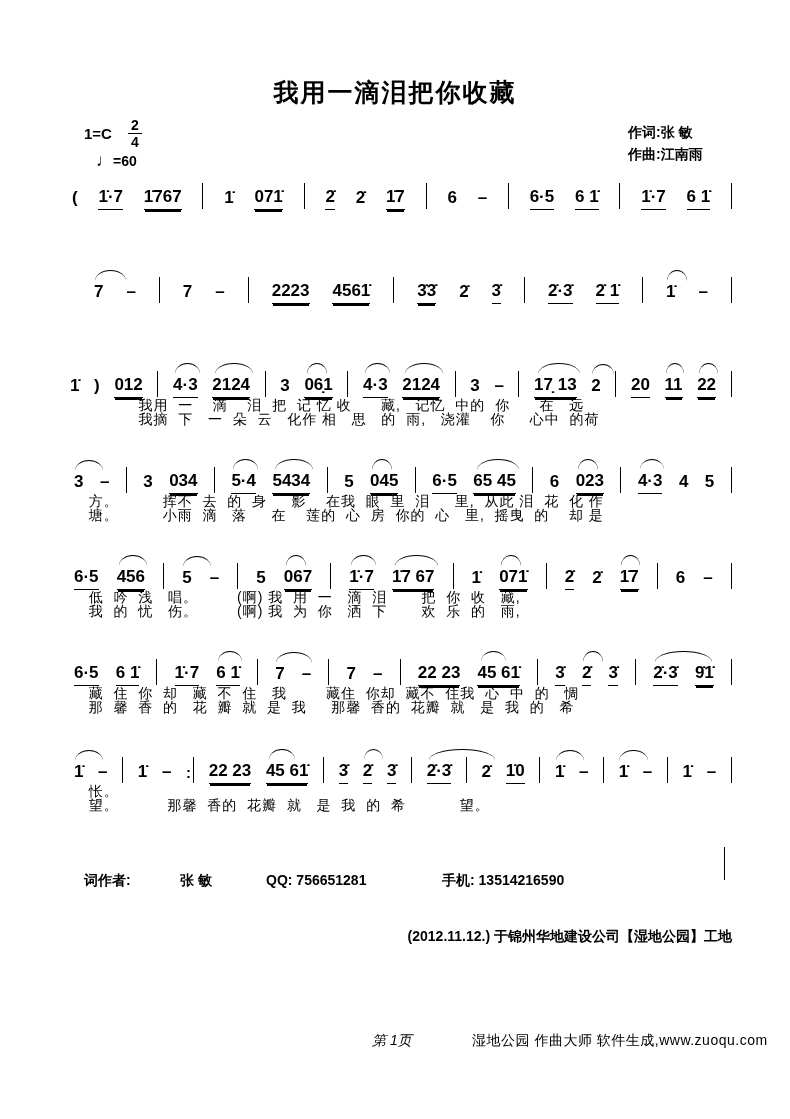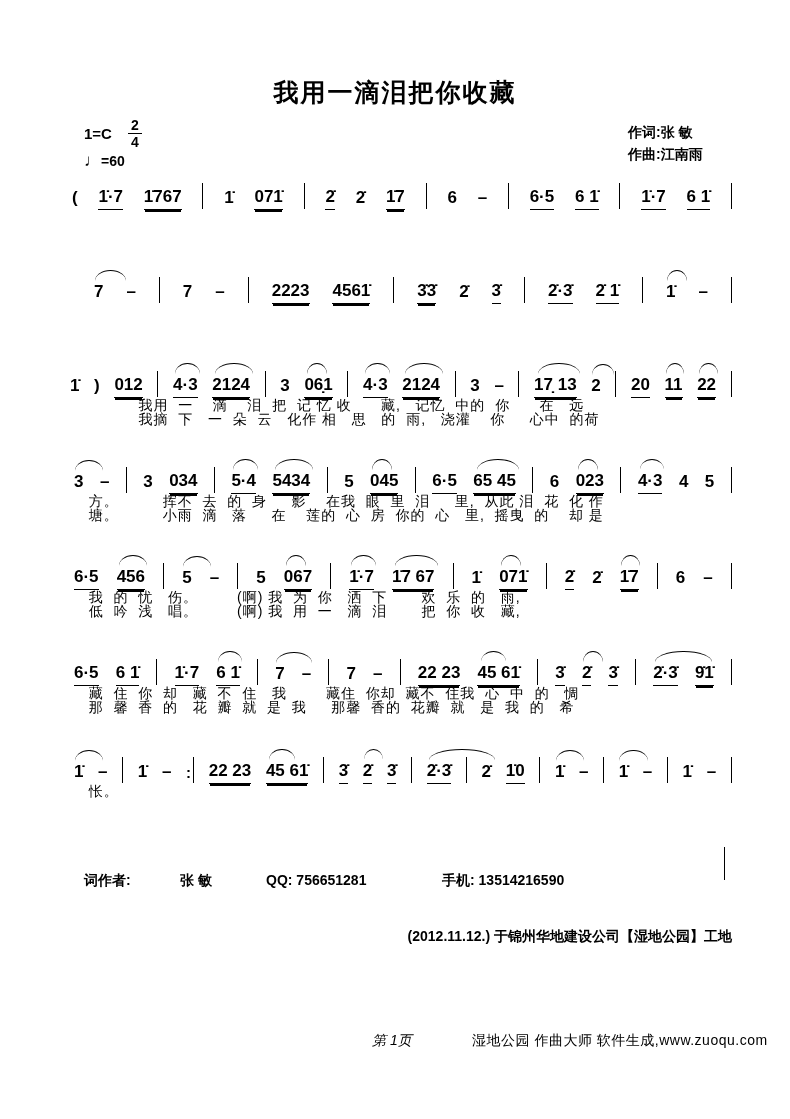--- a/index.html
+++ b/index.html
@@ -11,21 +11,21 @@
   }
   .title{
     position:absolute;top:76px;left:0;width:100%;text-align:center;
     font-size:25px;font-weight:bold;letter-spacing:2px;margin:0;
   }
   .keyblock{position:absolute;left:84px;top:118px;font-size:15px;font-weight:bold;}
   .keyline{display:flex;align-items:center;gap:16px;}
   .frac{display:inline-block;text-align:center;line-height:1;font-size:14px;}
   .frac .num{display:block;padding:0 3px 1px 3px;}
   .frac .den{display:block;border-top:1px solid #000;padding:1px 3px 0 3px;}
-  .tempo{margin-top:2px;font-size:14px;}
+  .tempo{margin-top:2px;font-size:14px;margin-left:12px;}
   .tempo .qnote{font-size:17px;}
   .credits-top{position:absolute;left:628px;top:122px;font-size:14px;font-weight:bold;line-height:1.55;}
   .score{position:absolute;left:0;top:0;width:100%;height:100%;}
   .system{position:absolute;left:70px;right:58px;}
   .notes-row{
     display:flex;justify-content:space-between;align-items:flex-end;
     padding-top:15px;font-weight:bold;font-size:17px;line-height:1.15;
   }
   .grp{position:relative;display:inline-block;padding-bottom:2px;white-space:pre;}
   .u1{border-bottom:1.5px solid #000;}
@@ -199,22 +199,22 @@
           <span class="grp u2">071̇<div class="arc" style="width: 70%;"></div></span>
           <div class="bar"></div>
           <span class="grp u1">2̇</span>
           <span class="grp">2̇</span>
           <span class="grp u2">1̇7<div class="arc" style="width: 100%;"></div></span>
           <div class="bar"></div>
           <span class="grp">6</span>
           <span class="grp">–</span>
           <div class="bar"></div>
         </div>
+        <div class="lyric">   低  吟  浅   唱。        (啊) 我  用  一   滴  泪       把  你  收   藏,</div>
         <div class="lyric">   我  的  忧   伤。        (啊) 我  为  你   洒  下       欢  乐  的   雨,</div>
-        <div class="lyric">   低  吟  浅   唱。        (啊) 我  用  一   滴  泪       把  你  收   藏,</div>
       </div>
       <div class="system" style="top: 644px; padding-left: 4px;">
         <div class="notes-row">
           <span class="grp u1">6·5</span>
           <span class="grp u1">6 1̇</span>
           <div class="bar"></div>
           <span class="grp u1">1̇·7</span>
           <span class="grp u1">6 1̇<div class="arc" style="width: 100%;"></div></span>
           <div class="bar"></div>
           <span class="grp">7<div class="arc" style="width: 380%;"></div></span>
@@ -264,20 +264,21 @@
           <span class="grp">–</span>
           <div class="bar"></div>
           <span class="grp">1̇<div class="arc" style="width: 300%;"></div></span>
           <span class="grp">–</span>
           <div class="bar"></div>
           <span class="grp">1̇</span>
           <span class="grp">–</span>
           <div class="bar"></div>
         </div>
         <div class="lyric">   怅。</div>
+        <div class="lyric">   望。          那馨  香的  花瓣  就   是  我  的  希           望。</div>
       </div>
     </div>
 
   <div class="trailing-bar"></div>
 
   <div class="authors">
     <div class="author-row">
       <span class="role">词作者:</span>
       <span class="aname">张  敏</span>
       <span class="qqw"><span>QQ:</span> <span>756651281</span></span>

